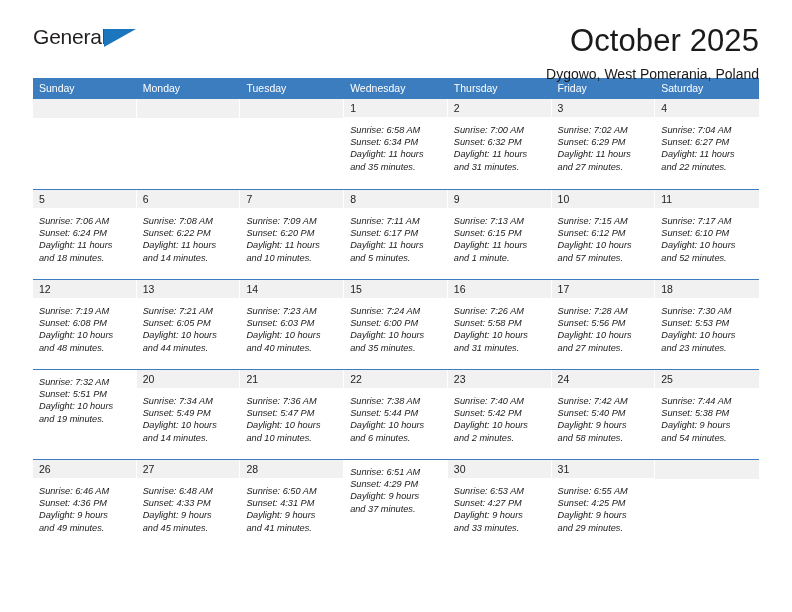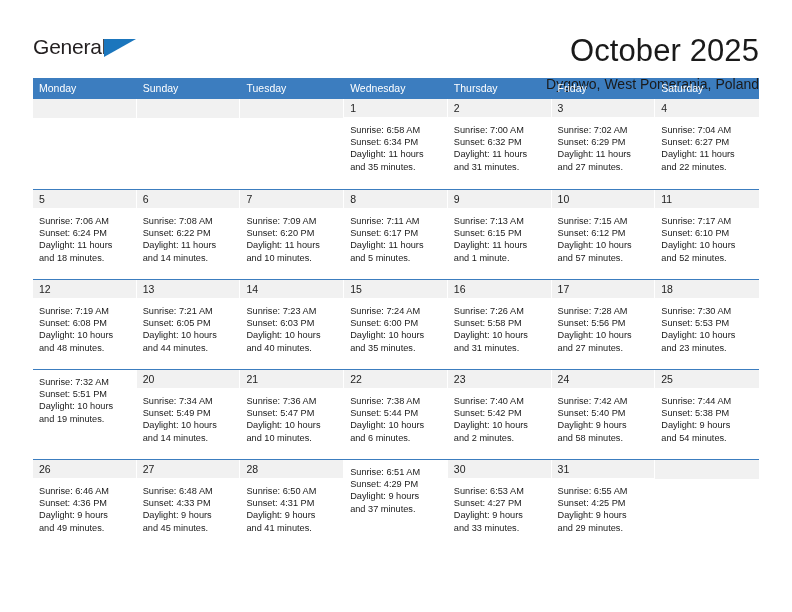--- a/index.html
+++ b/index.html
@@ -20,21 +20,21 @@
     width: 792px;
     height: 612px;
     padding: 0;
   }
 
   
   .top-bar {
     display: flex;
     align-items: flex-start;
     justify-content: space-between;
-    padding: 36px 33px 0 33px;
+    padding: 26px 33px 0 33px;
     height: 78px;
   }
   .logo {
     position: relative;
     width: 120px;
     height: 48px;
     flex: 0 0 auto;
   }
   .logo-general {
     font-size: 21px;
@@ -128,20 +128,21 @@
   }
   .daycell.empty .daynum-band {
     background: #f1f1f1;
   }
 
   .lines {
     padding: 6px 6px 0 6px;
     font-size: 9.2px;
     line-height: 12.2px;
     color: #1a1a1a;
+    font-style: italic;
   }
   .lines div { white-space: nowrap; }
 
   
   .daycell:not(.empty) .daynum-band { border-bottom: 1px solid #ffffff; }
 </style>
 </head>
 <body>
 
 <div class="page">
@@ -156,22 +157,22 @@
     <div class="title-block">
       <div class="cal-title">October 2025</div>
       <div class="cal-subtitle">Dygowo, West Pomerania, Poland</div>
     </div>
 
   </div>
 
   <div class="calendar">
 
     <div class="weekdays">
+      <div class="weekday">Sunday</div>
       <div class="weekday">Monday</div>
-      <div class="weekday">Sunday</div>
       <div class="weekday">Tuesday</div>
       <div class="weekday">Wednesday</div>
       <div class="weekday">Thursday</div>
       <div class="weekday">Friday</div>
       <div class="weekday">Saturday</div>
     </div>
 
     <div class="week first">
       <div class="daycell empty">
         <div class="daynum-band"></div>

